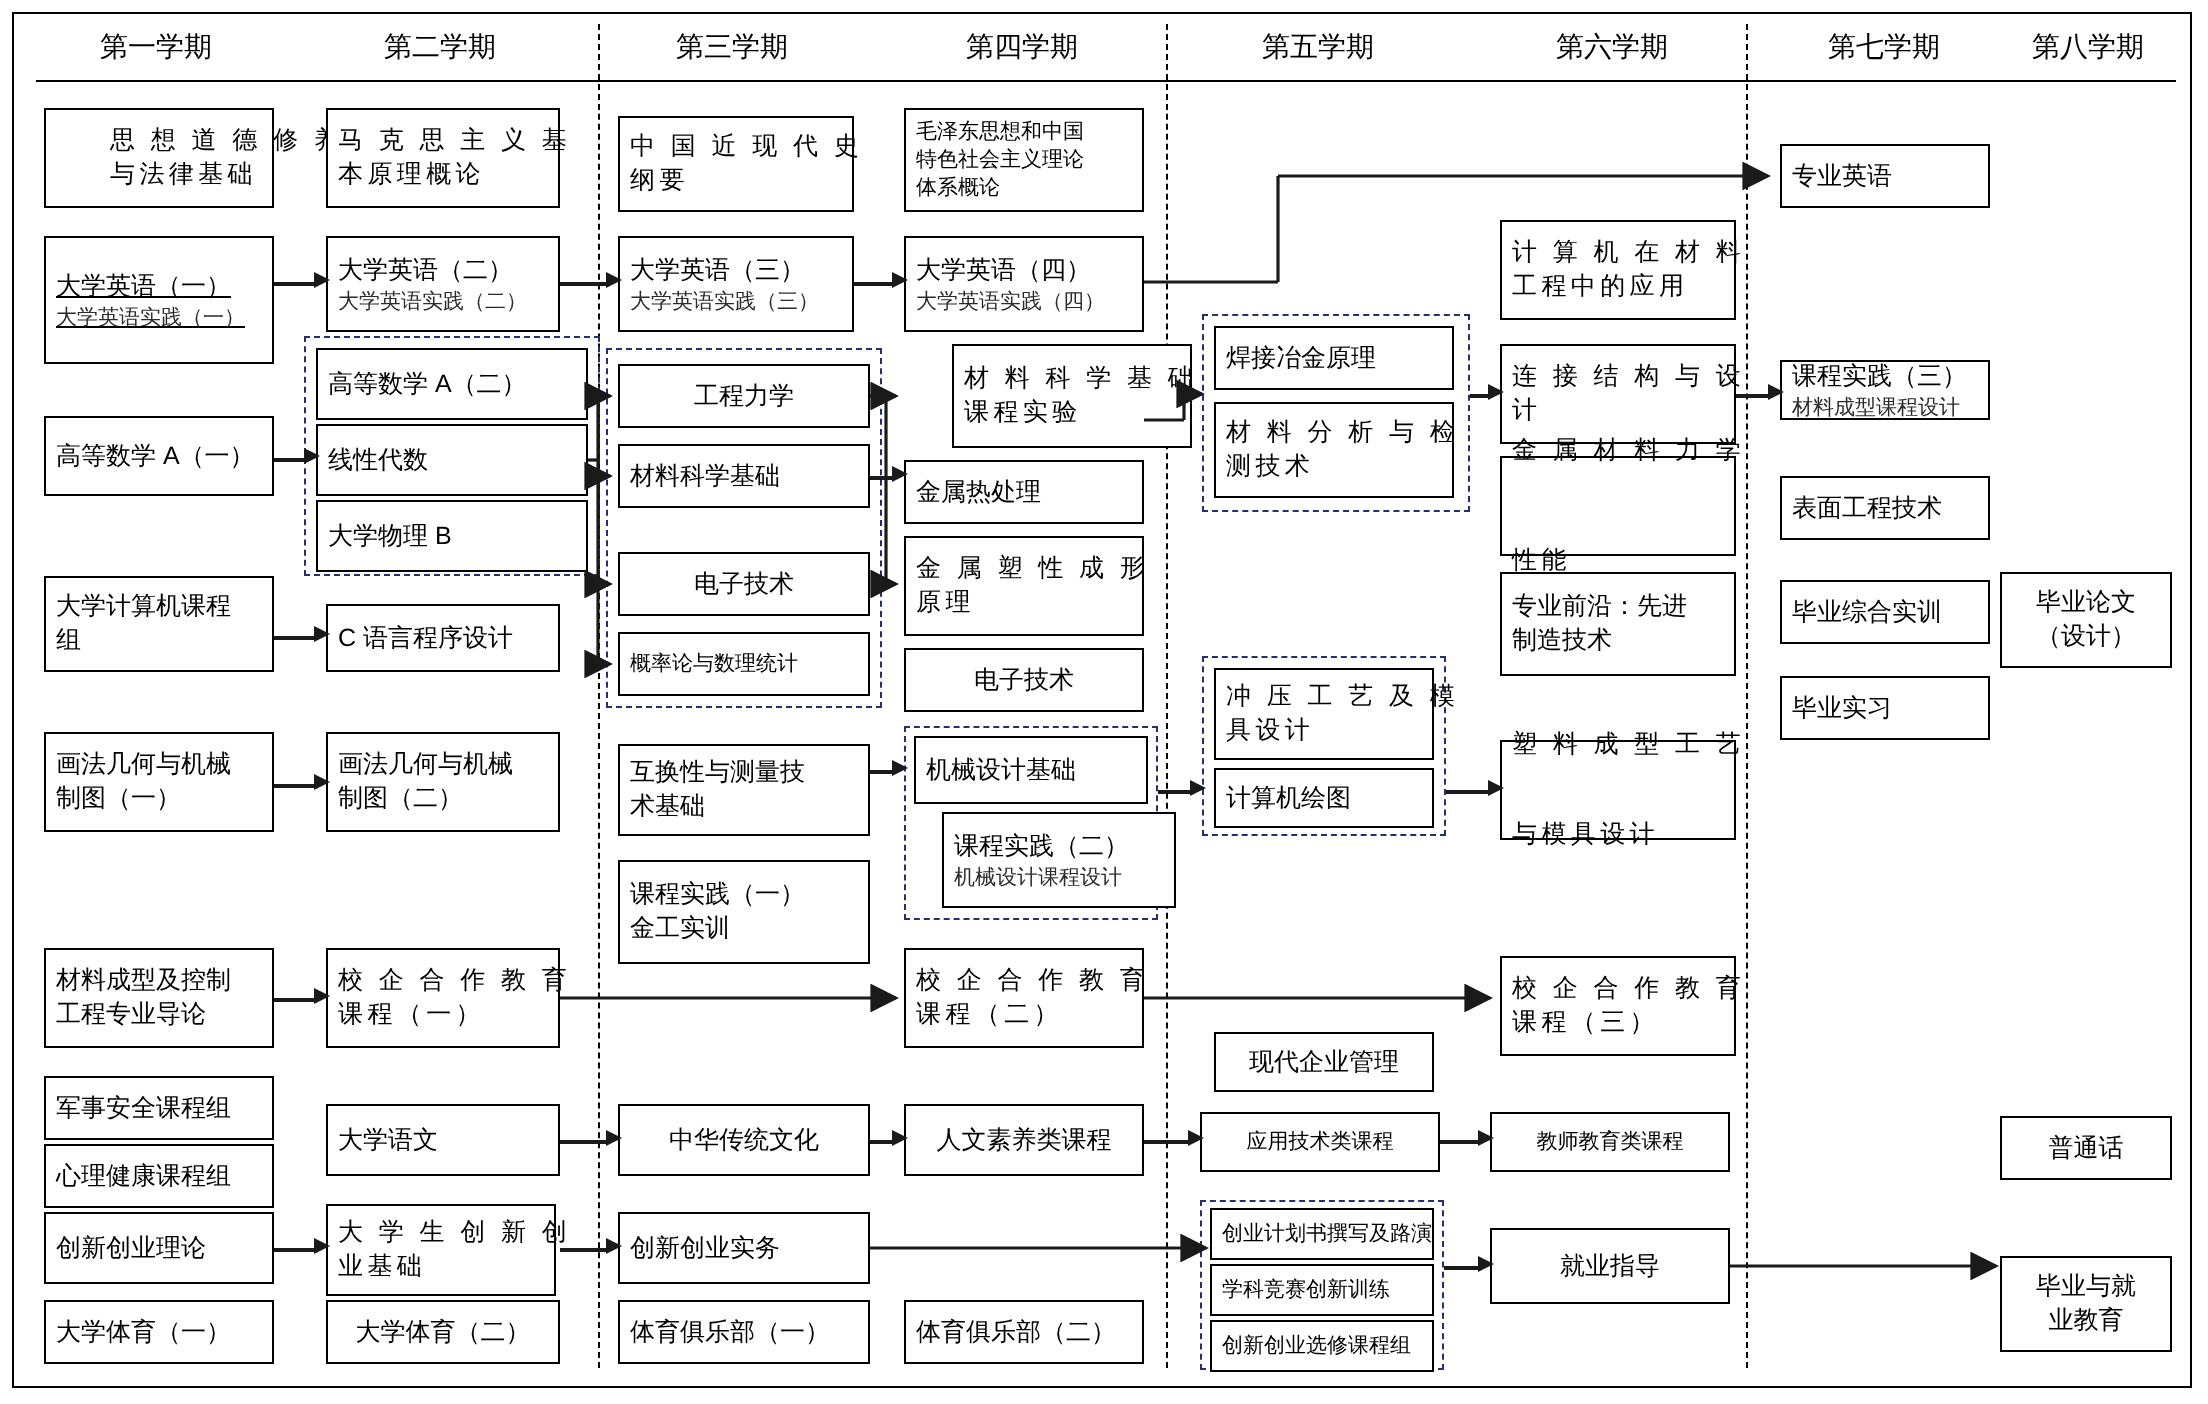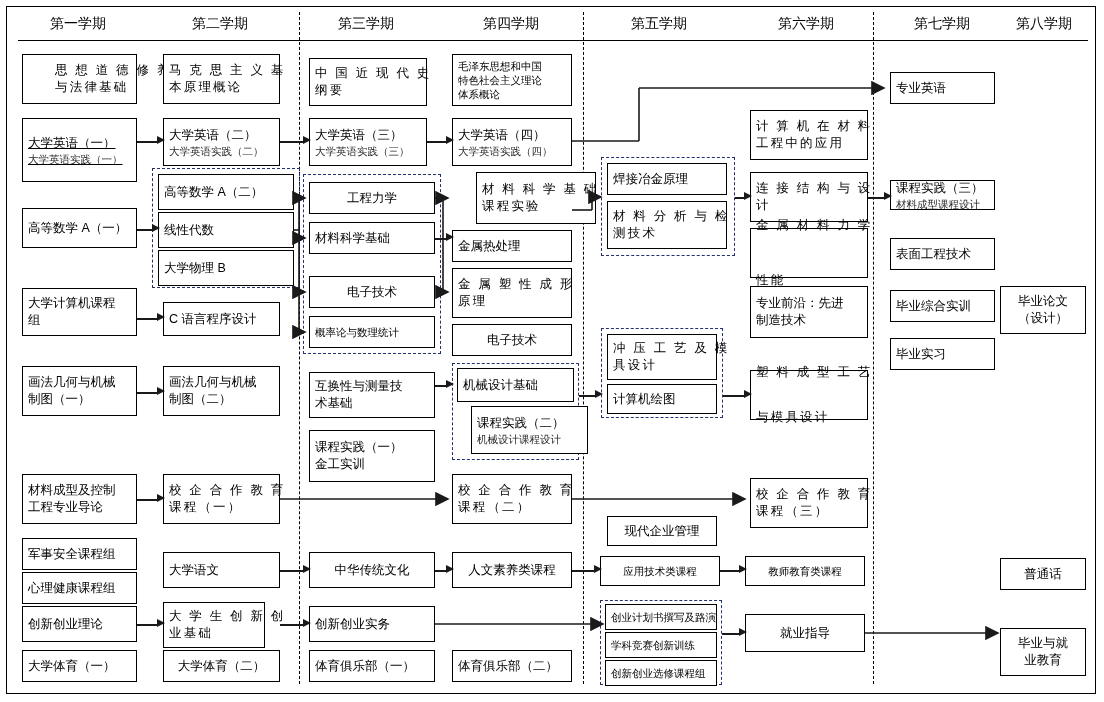--- a/index.html
+++ b/index.html
@@ -232,21 +232,21 @@
       </div>
       <div class="box" style="left: 22px; top: 606px; width: 115px; height: 36px;">
         <div class="l1">创新创业理论</div>
       </div>
       <div class="box" style="left: 22px; top: 650px; width: 115px; height: 32px;">
         <div class="l1">大学体育（一）</div>
       </div>
       <div class="box" style="left: 163px; top: 552px; width: 117px; height: 36px;">
         <div class="l1">大学语文</div>
       </div>
-      <div class="box" style="left: 163px; top: 602px; width: 102px; height: 46px;">
+      <div class="box" style="left: 163px; top: 602px; width: 115px; height: 46px;">
         <div class="l1 sp">大 学 生 创 新 创</div>
         <div class="l2 sp">业基础</div>
       </div>
       <div class="box ctr" style="left: 163px; top: 650px; width: 117px; height: 32px;">
         <div class="l1">大学体育（二）</div>
       </div>
       <div class="box ctr" style="left: 309px; top: 552px; width: 126px; height: 36px;">
         <div class="l1">中华传统文化</div>
       </div>
       <div class="box" style="left: 309px; top: 606px; width: 126px; height: 36px;">

